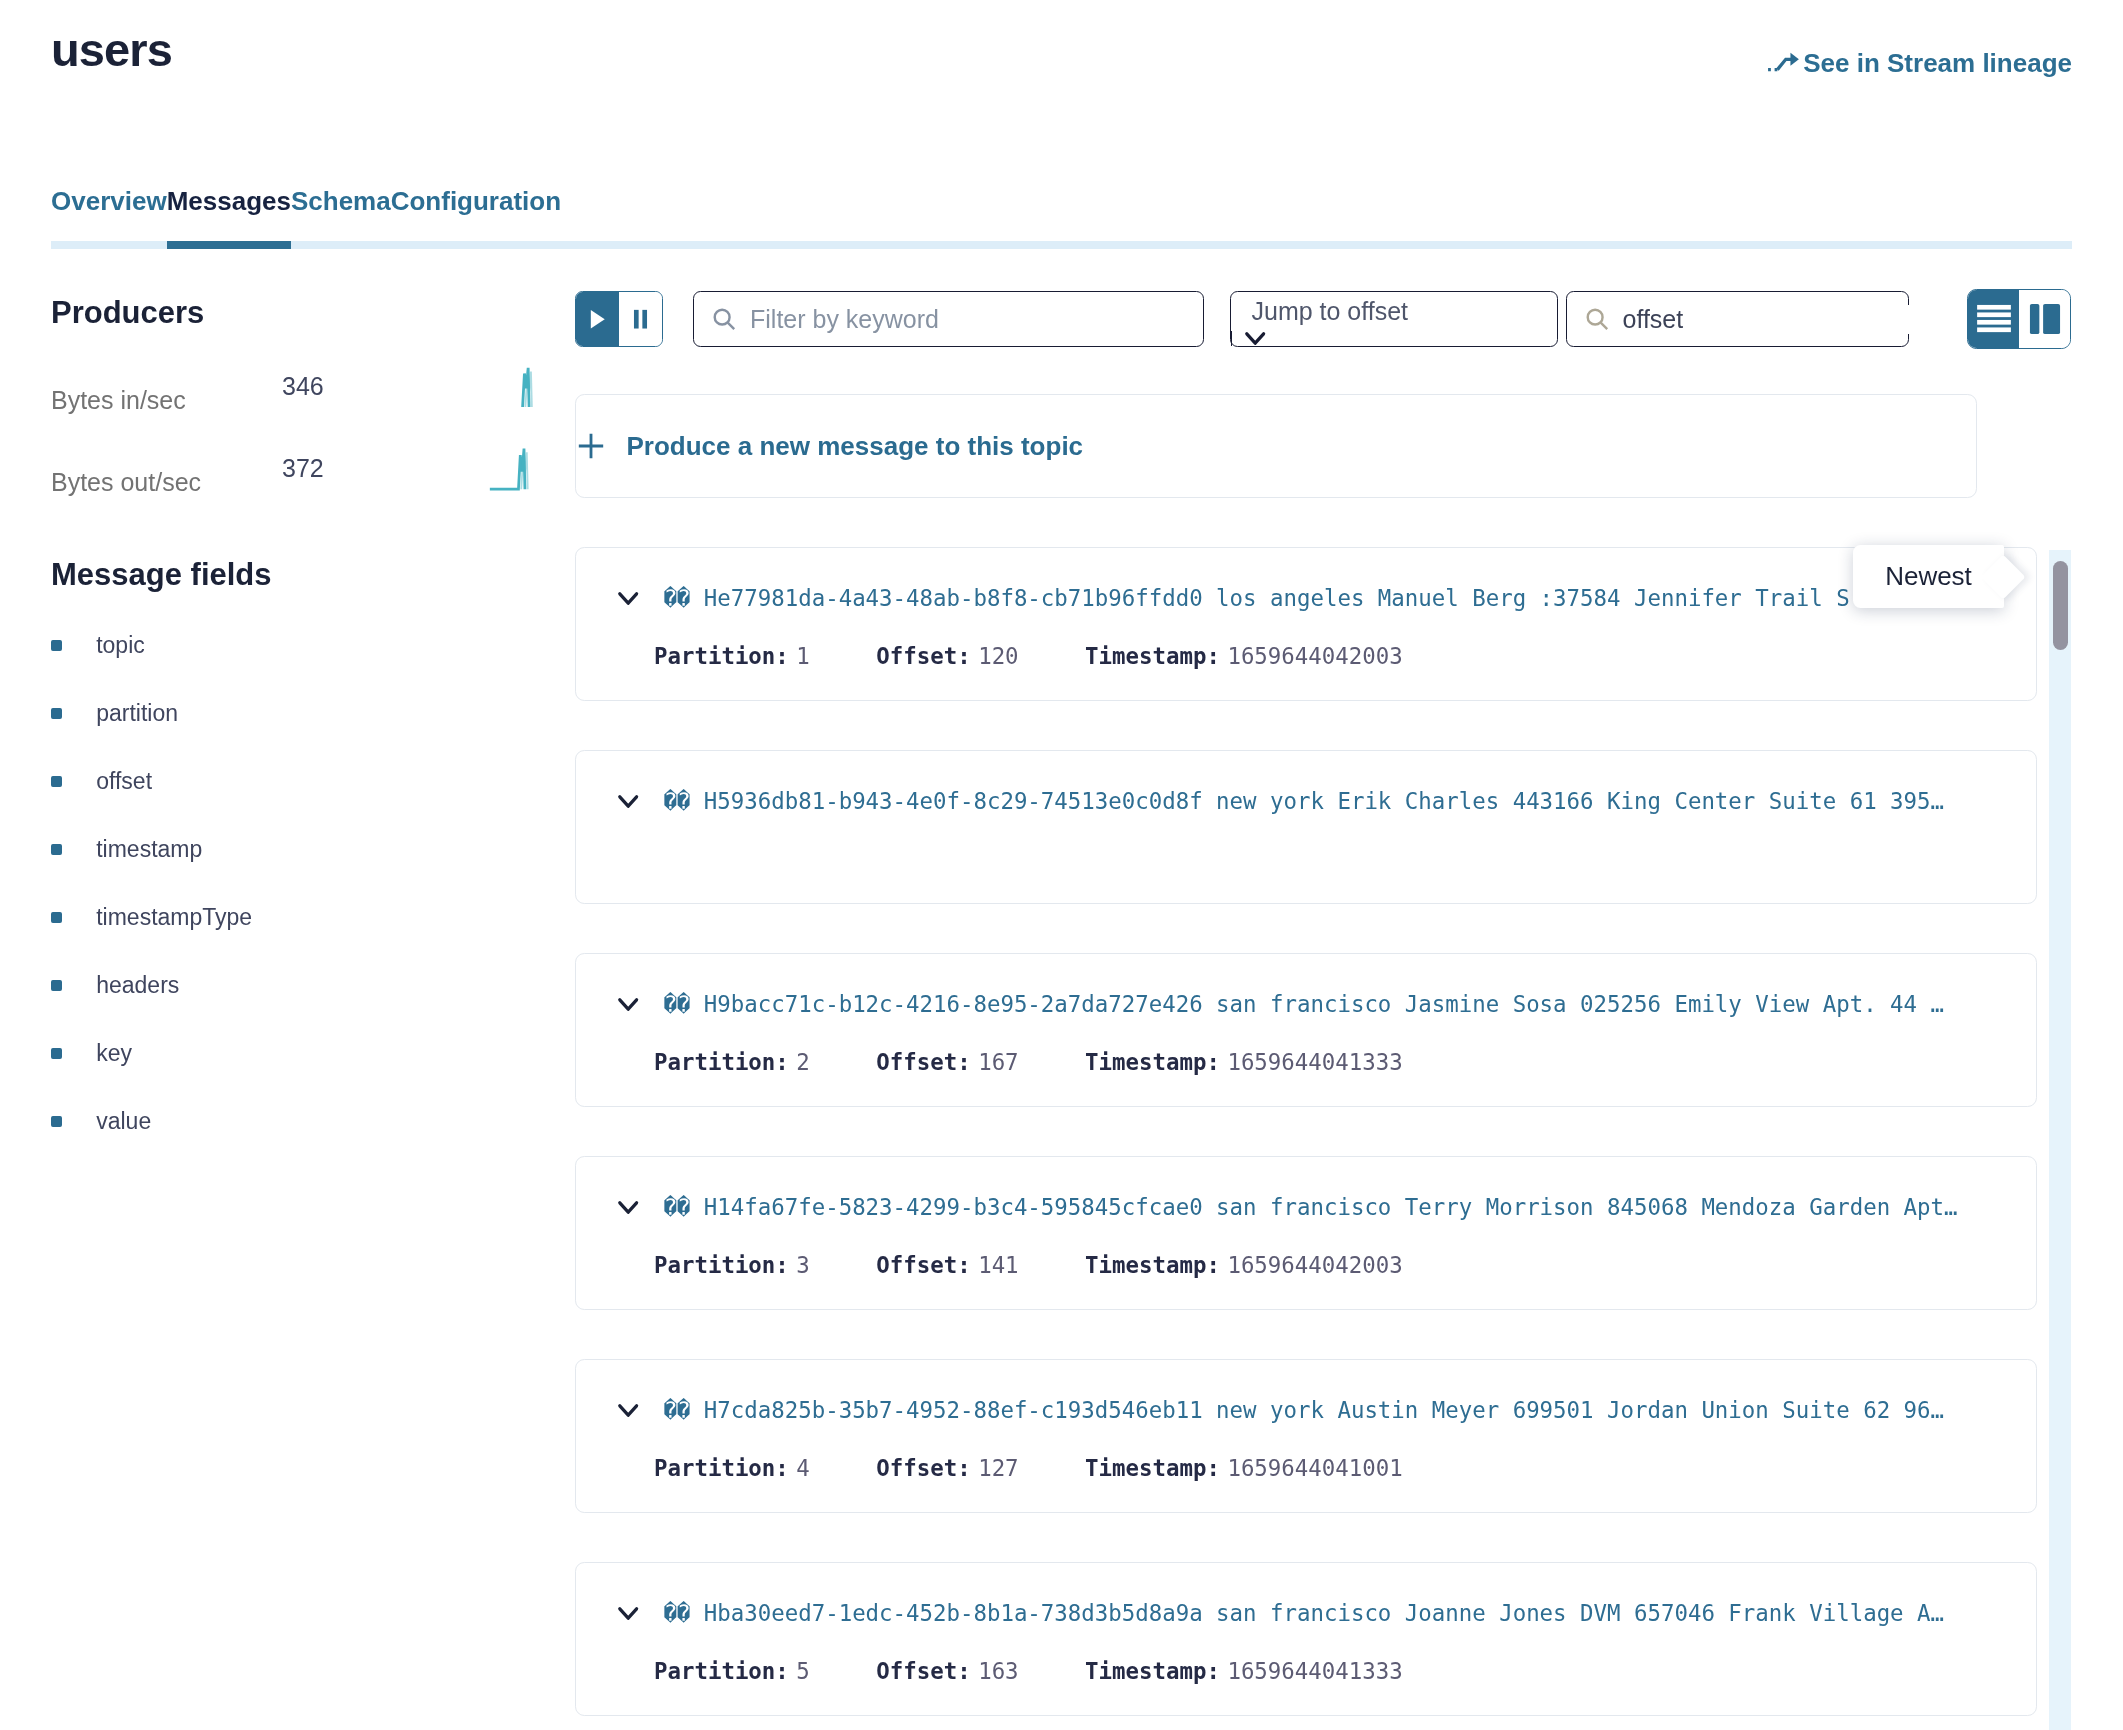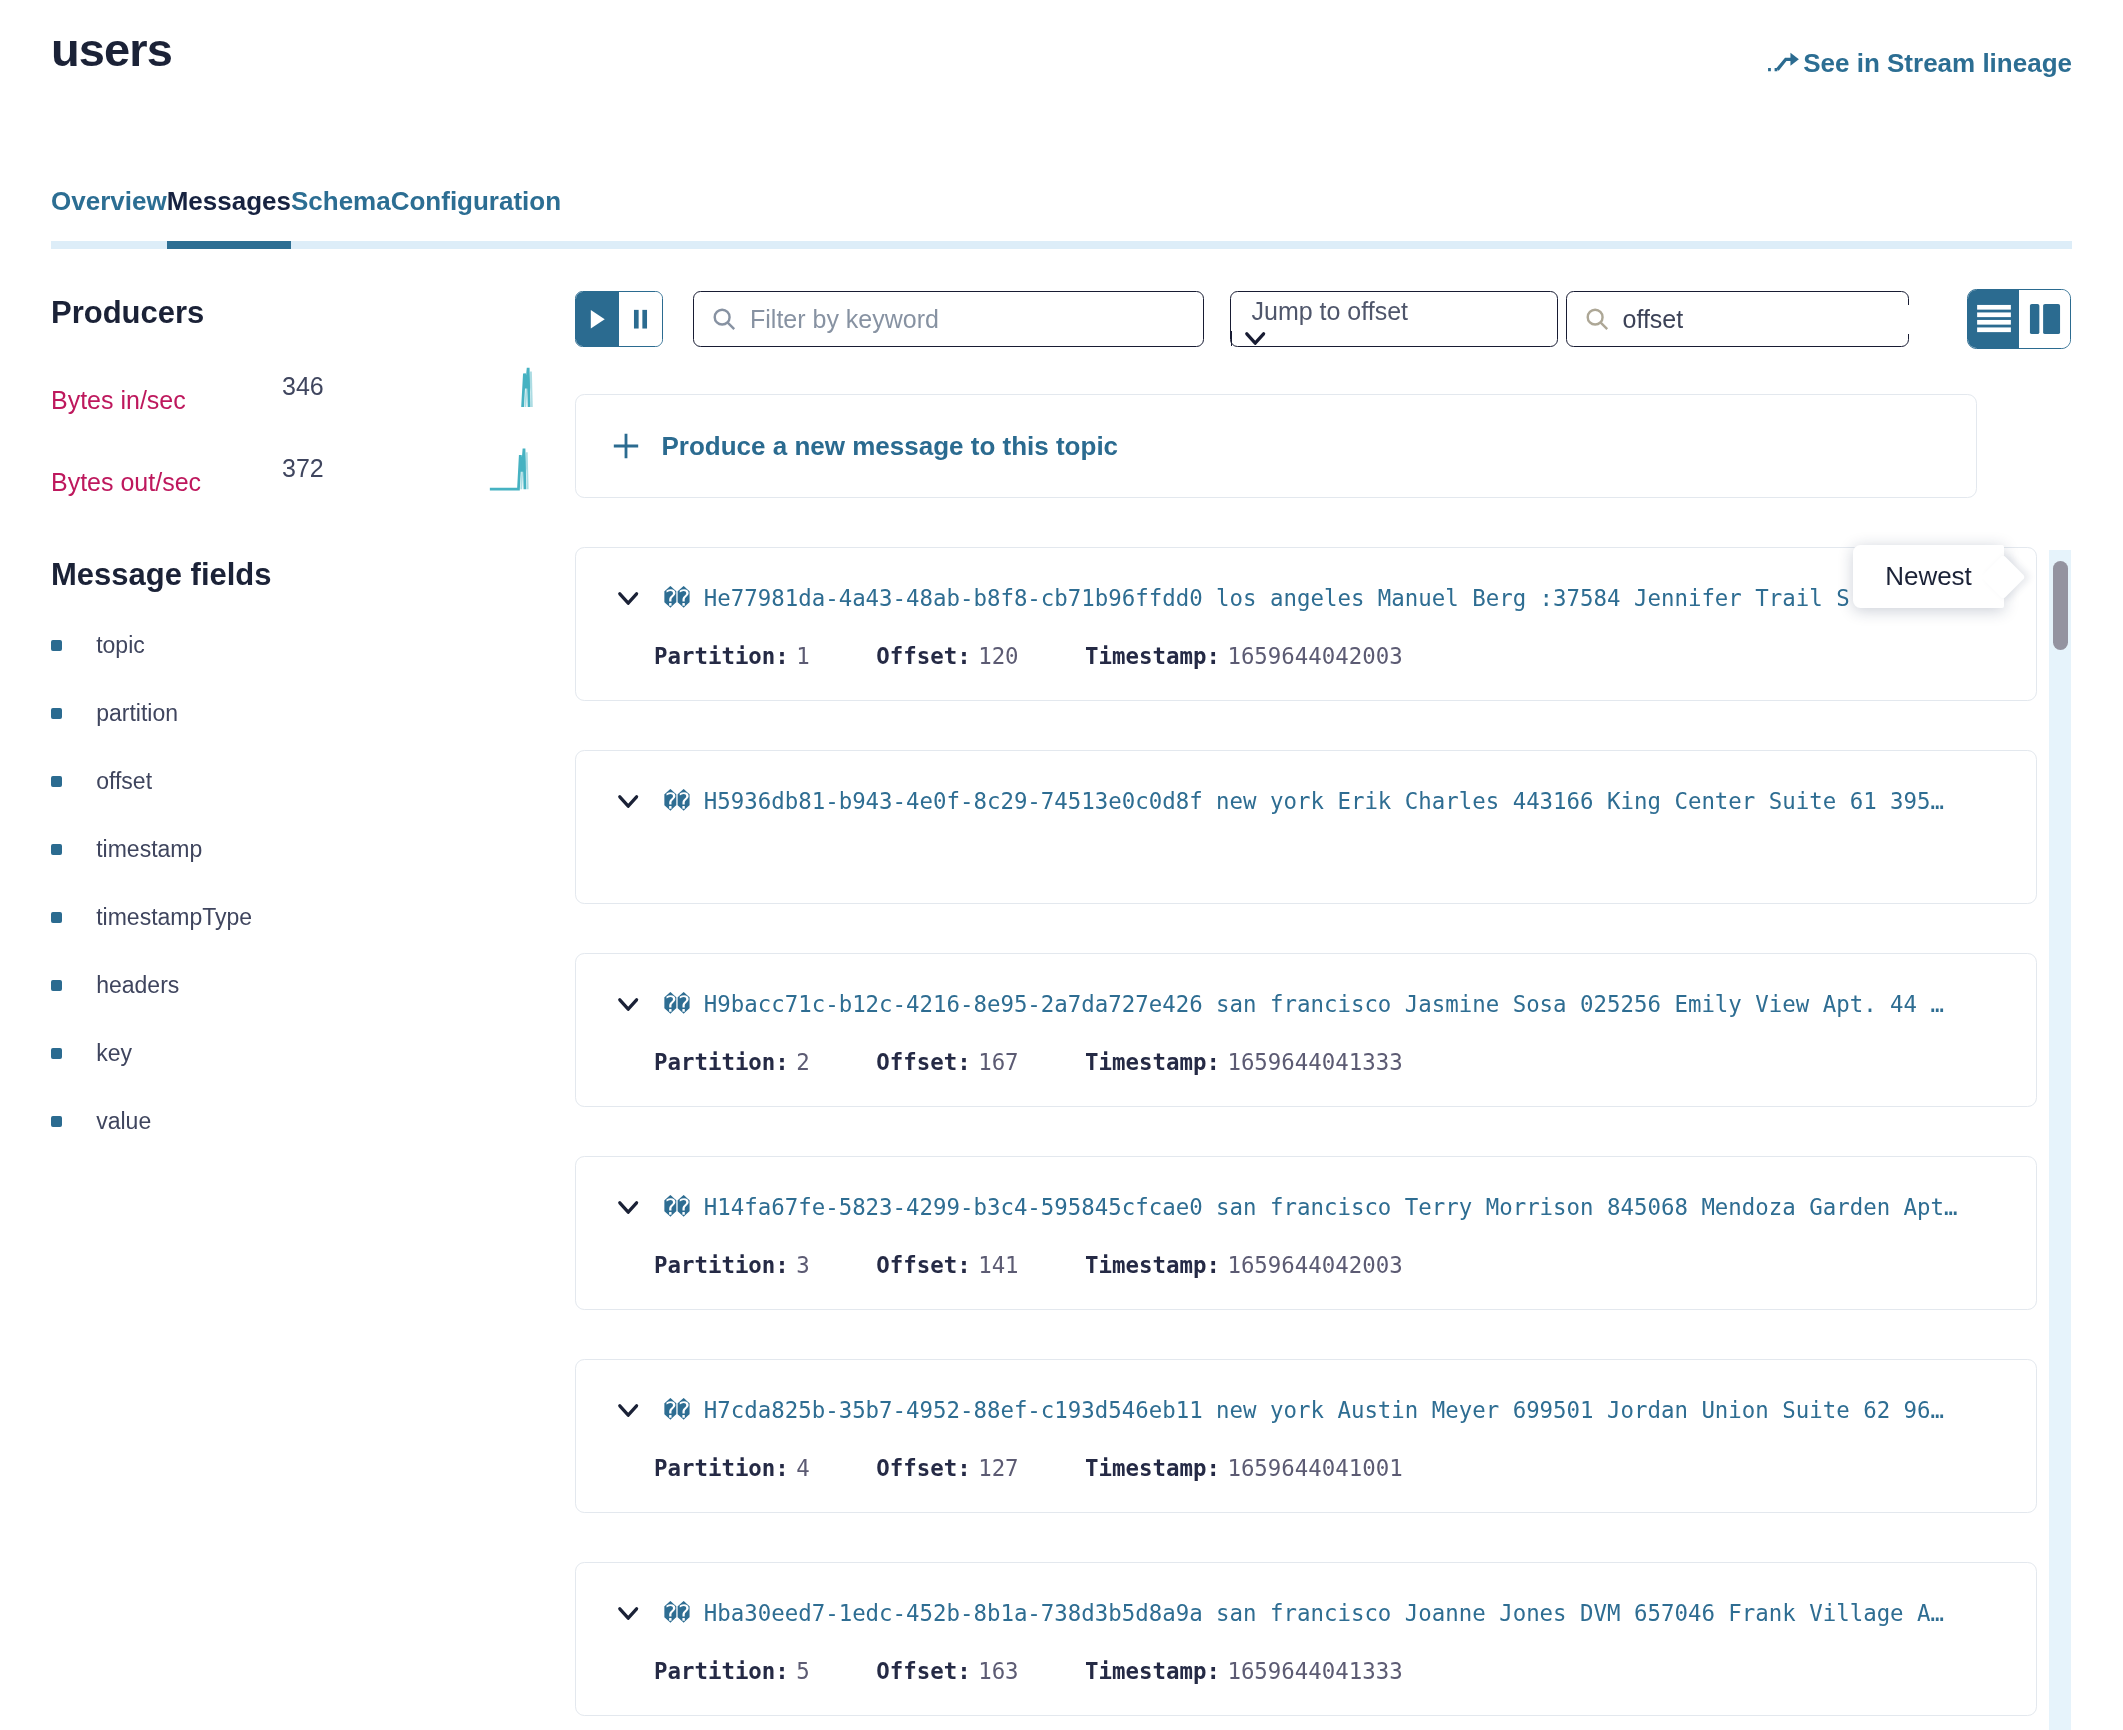--- a/index.html
+++ b/index.html
@@ -25,21 +25,21 @@
   .tab.active { color:#172240; font-weight:700; }
   .tab.active::after {
     content:""; position:absolute; left:0; right:0; bottom:-7.5px; height:7.5px;
     background:#2c6e93; z-index:2;
   }
   .tabs-track { height:7.5px; background:#ddedf8; width:100%; }
   
   .sidebar { position:absolute; left:51px; top:295px; width:485px; }
   .side-heading { font-size:31px; font-weight:700; color:#1b2237; }
   .metric-row { display:flex; align-items:center; margin-top:28px; height:54px; }
-  .metric-label { font-size:25px; color:#be185d; width:231px;margin-top:28px; }
+  .metric-label { font-size:25px; color:#737373; width:231px;margin-top:28px; }
   .metric-value { font-size:25px; color:#3f455e; }
   .sparkline { margin-left:auto; }
   .gap-lg { margin-top:62px; }
   .fields-list { list-style:none; margin-top:39px; }
   .field-item { display:flex; align-items:center; gap:34px; margin-bottom:41px; }
   .field-bullet { width:11.2px; height:11.2px; background:#2b6b90; border-radius:1.9px; flex:0 0 auto; }
   .field-label { font-size:23px; color:#3f455e; }
   
   .main { position:absolute; left:575px; top:289px; width:1496px; }
   .toolbar { display:flex; align-items:center; }
@@ -73,21 +73,21 @@
   }
   .view-toggle {
     margin-left:auto; display:flex; height:60px; border:1.9px solid #2b6b90; border-radius:9.3px;
     overflow:hidden; background:#fff;
   }
   .view-half { width:51px; display:flex; align-items:center; justify-content:center; cursor:pointer; background:#fff; }
   .view-half.active { background:#2b6b90; }
   
   .produce-card {
     margin-top:45px; width:1402px; height:104px; border:1.9px solid #e3e8ee; border-radius:9.3px;
-    display:flex; align-items:center; padding-left:35px; gap:20.5px; background:#fff; cursor:pointer;
+    display:flex; align-items:center; gap:20.5px; background:#fff; cursor:pointer;
   }
   .produce-label { font-size:26px; font-weight:700; color:#2b6b90; }
   
   .message-list { margin-top:49px; }
   .message-card {
     position:relative; width:1462px; height:154px; border:1.9px solid #e3e8ee; border-radius:9.3px;
     background:#fff; margin-bottom:49px; overflow:hidden;
   }
   .msg-line1 {
     position:absolute; left:41px; top:37px; display:flex; align-items:center; gap:24px;

